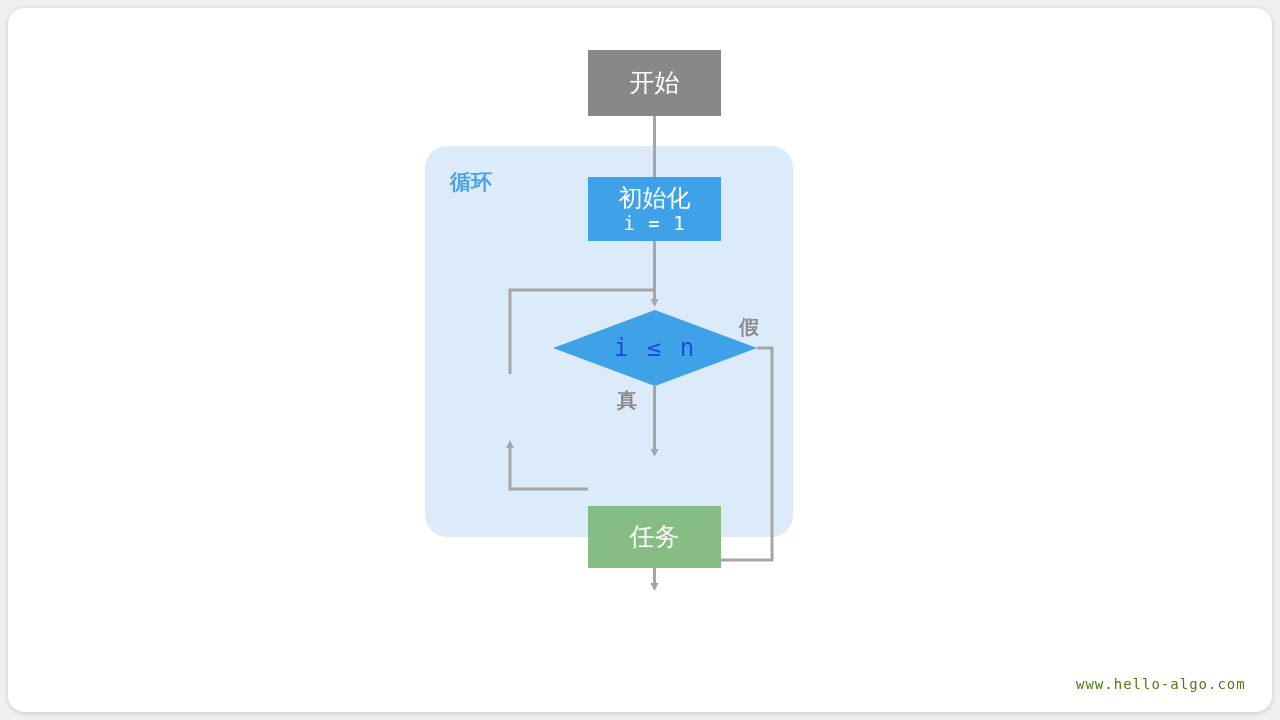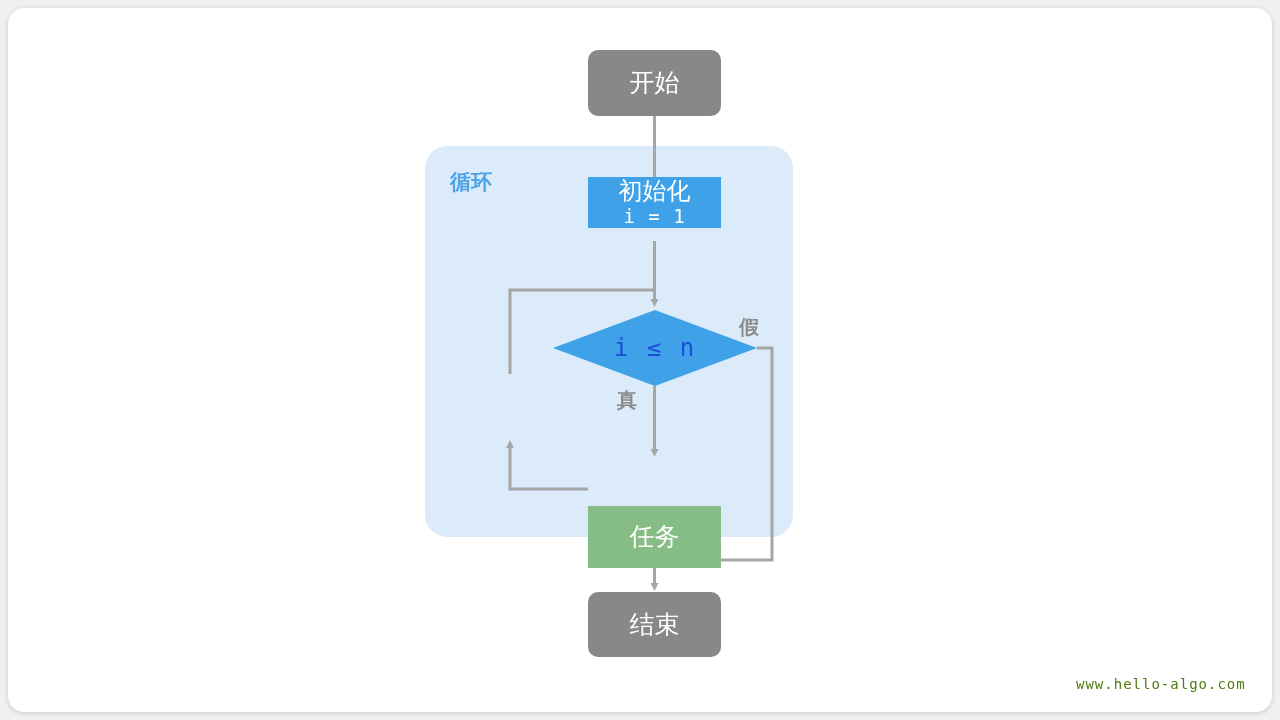--- a/index.html
+++ b/index.html
@@ -40,39 +40,39 @@
     flex-direction: column;
     align-items: center;
     justify-content: center;
     color: #ffffff;
     text-align: center;
     line-height: 1.18;
     box-sizing: border-box;
   }
   .terminal {
     background: #888888;
-    border-radius: 10px;
+    border-radius: 0;
     font-size: 25px;
   }
   .process-blue {
     background: #3FA2E8;
     font-size: 24px;
   }
   .process-green {
     background: #86BD85;
     font-size: 25px;
     margin-top: 48px;
   }
   .mono-line {
     font-family: "DejaVu Sans Mono", "Liberation Mono", monospace;
     font-size: 19px;
     letter-spacing: 1px;
   }
   #start-node  { left: 588px; top: 50px;  width: 133px; height: 66px; }
-  #init-node   { left: 588px; top: 177px; width: 133px; height: 51px; }
+  #init-node   { left: 588px; top: 177px; width: 133px; height: 64px; }
   #update-node { left: 443px; top: 374px; width: 134px; height: 64px; }
   #task-node   { left: 588px; top: 458px; width: 133px; height: 62px; }
   #end-node    { left: 588px; top: 592px; width: 133px; height: 65px; }
 
   #loop-container {
     position: absolute;
     left: 425px;
     top: 146px;
     width: 368px;
     height: 391px;
@@ -169,18 +169,15 @@
   <div class="node process-blue" id="init-node">
     <span>初始化</span>
     <span class="mono-line">i = 1</span>
   </div>
 
 
   <div class="node process-green" id="task-node">
     <span>任务</span>
   </div>
 
-  <div class="node terminal" id="end-node">
-    <span>结束</span>
-  </div>
 
   <div id="watermark">www.hello-algo.com</div>
 </div>
 
 </body></html>

